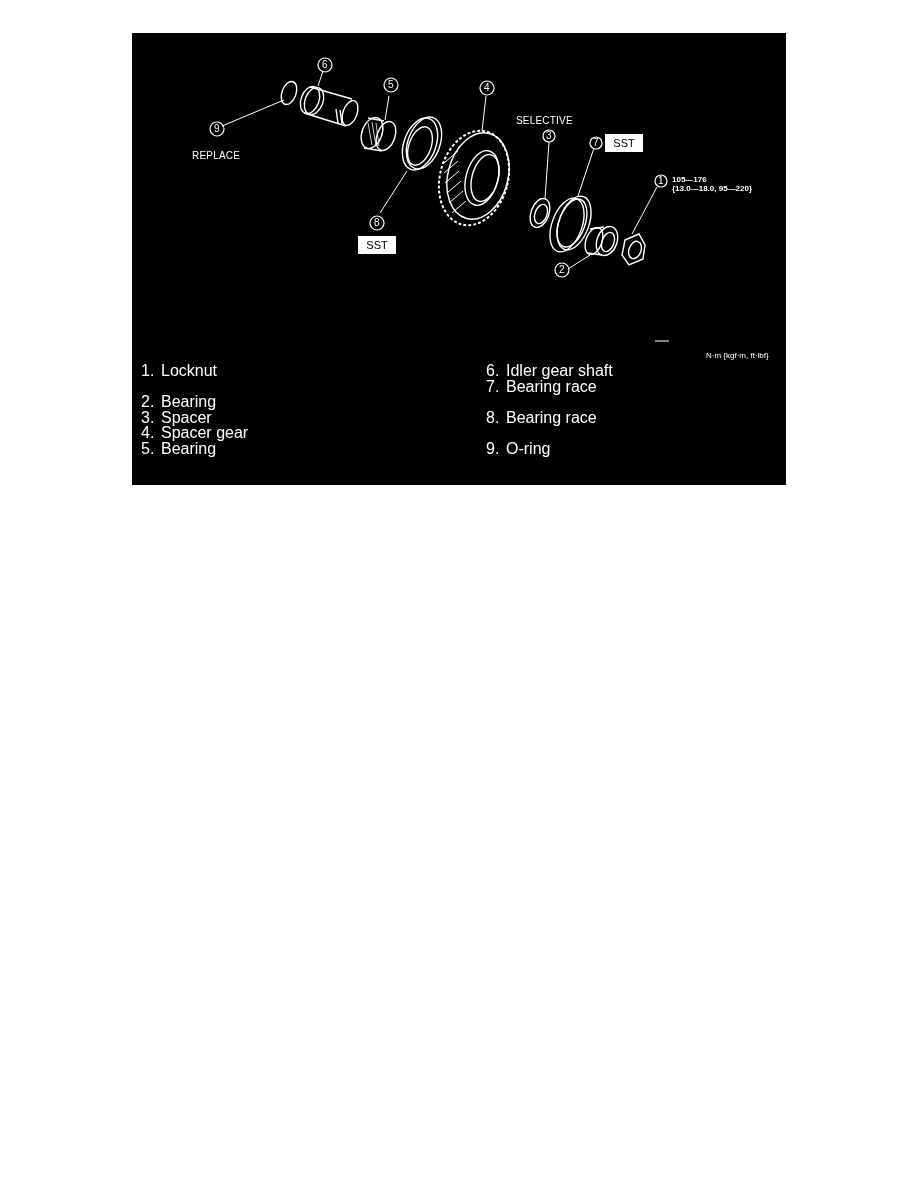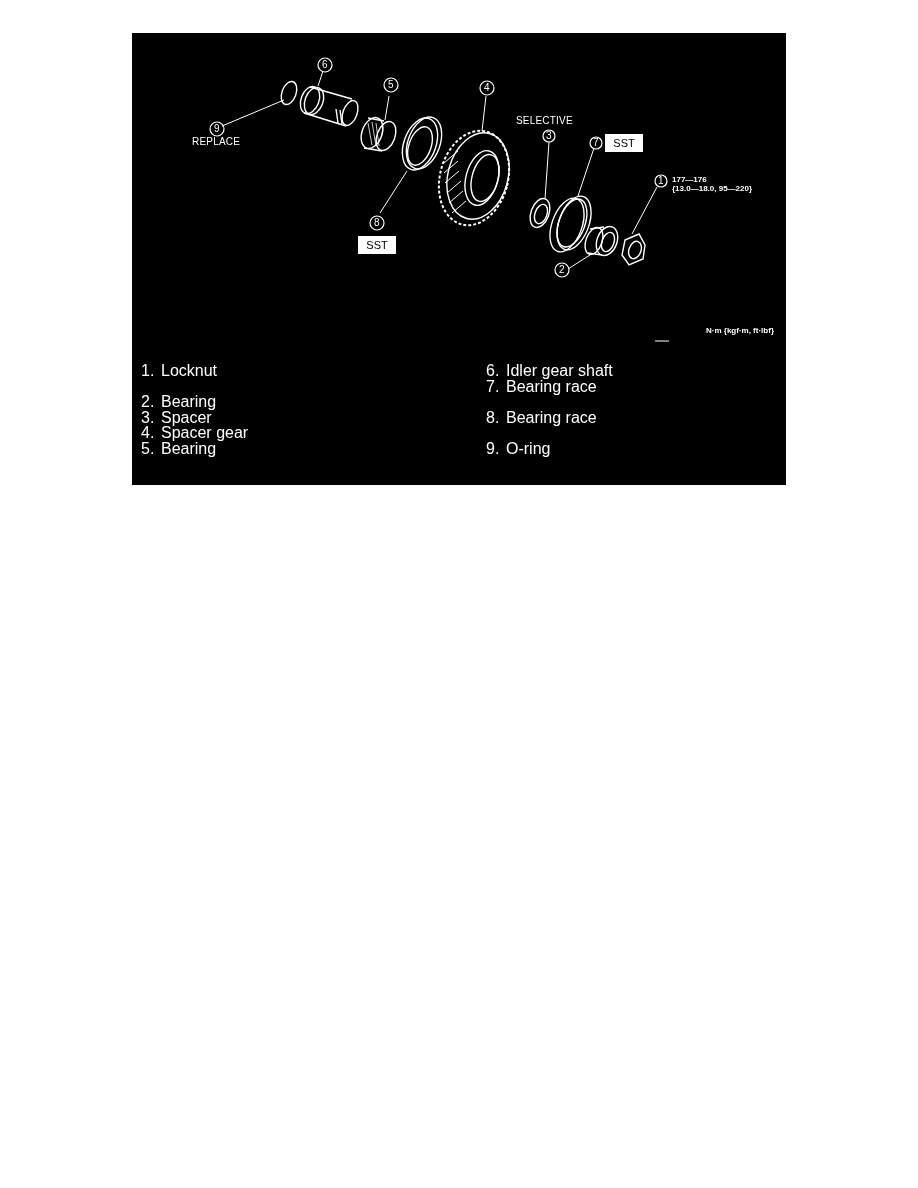--- a/index.html
+++ b/index.html
@@ -7,21 +7,21 @@
            font-family: "Liberation Sans", sans-serif; }
     .figure { position: absolute; left: 132px; top: 33px; width: 654px; height: 452px;
               background: #000000; color: #ffffff; }
     .figure svg { position: absolute; left: 0; top: 0; }
     .lbl { position: absolute; color: #ffffff; font-family: "Liberation Sans", sans-serif;
            white-space: nowrap; }
     .callout-text { font-size: 10px; letter-spacing: 0.2px; }
     .sst { position: absolute; background: #ffffff; color: #000000; font-size: 11px;
            width: 38px; height: 18px; line-height: 18px; text-align: center; }
     .torque { font-size: 8px; font-weight: bold; line-height: 9px; }
-    .units { font-size: 8px; font-weight: bold; }
+    .units { font-size: 8px; font-weight: normal; margin-top: 25px; }
     .legend { position: absolute; font-size: 16px; line-height: 15.6px; color: #ffffff; }
     .legend .row { height: 15.6px; }
     .legend .num { display: inline-block; width: 20px; }
     .spacer { height: 15.6px; }
   </style>
 </head>
 <body>
 
 <div class="figure">
   <svg width="654" height="320" viewBox="0 0 654 320" fill="none" stroke="#ffffff" stroke-width="1.4">
@@ -106,26 +106,26 @@
   <span class="lbl callout-text" style="left:190px;top:26px;font-size:10px;">6</span>
   <span class="lbl callout-text" style="left:256px;top:46px;font-size:10px;">5</span>
   <span class="lbl callout-text" style="left:352px;top:49px;font-size:10px;">4</span>
   <span class="lbl callout-text" style="left:82px;top:90px;font-size:10px;">9</span>
   <span class="lbl callout-text" style="left:414px;top:97px;font-size:10px;">3</span>
   <span class="lbl callout-text" style="left:461px;top:104px;font-size:10px;">7</span>
   <span class="lbl callout-text" style="left:526px;top:142px;font-size:10px;">1</span>
   <span class="lbl callout-text" style="left:242px;top:184px;font-size:10px;">8</span>
   <span class="lbl callout-text" style="left:427px;top:231px;font-size:10px;">2</span>
 
-  <span class="lbl callout-text" style="left:60px;top:103px;">REPLACE</span>
+  <span class="lbl callout-text" style="left:60px;top:117px;">REPLACE</span>
   <span class="lbl callout-text" style="left:384px;top:82px;">SELECTIVE</span>
   <span class="sst" style="left:473px;top:101px;">SST</span>
   <span class="sst" style="left:226px;top:203px;">SST</span>
   <div class="lbl torque" style="left:540px;top:142px;">
-    <div>177—176</div>
+    <div>105—176</div>
     <div>{13.0—18.0, 95—220}</div>
   </div>
   <span class="lbl units" style="left:574px;top:293px;">N·m {kgf·m, ft·lbf}</span>
 
   <div class="legend" style="left:9px;top:330px;">
     <div class="row"><span class="num">1.</span><span>Locknut</span></div>
     <div class="row spacer"></div>
     <div class="row"><span class="num">2.</span><span>Bearing</span></div>
     <div class="row"><span class="num">3.</span><span>Spacer</span></div>
     <div class="row"><span class="num">4.</span><span>Spacer gear</span></div>

